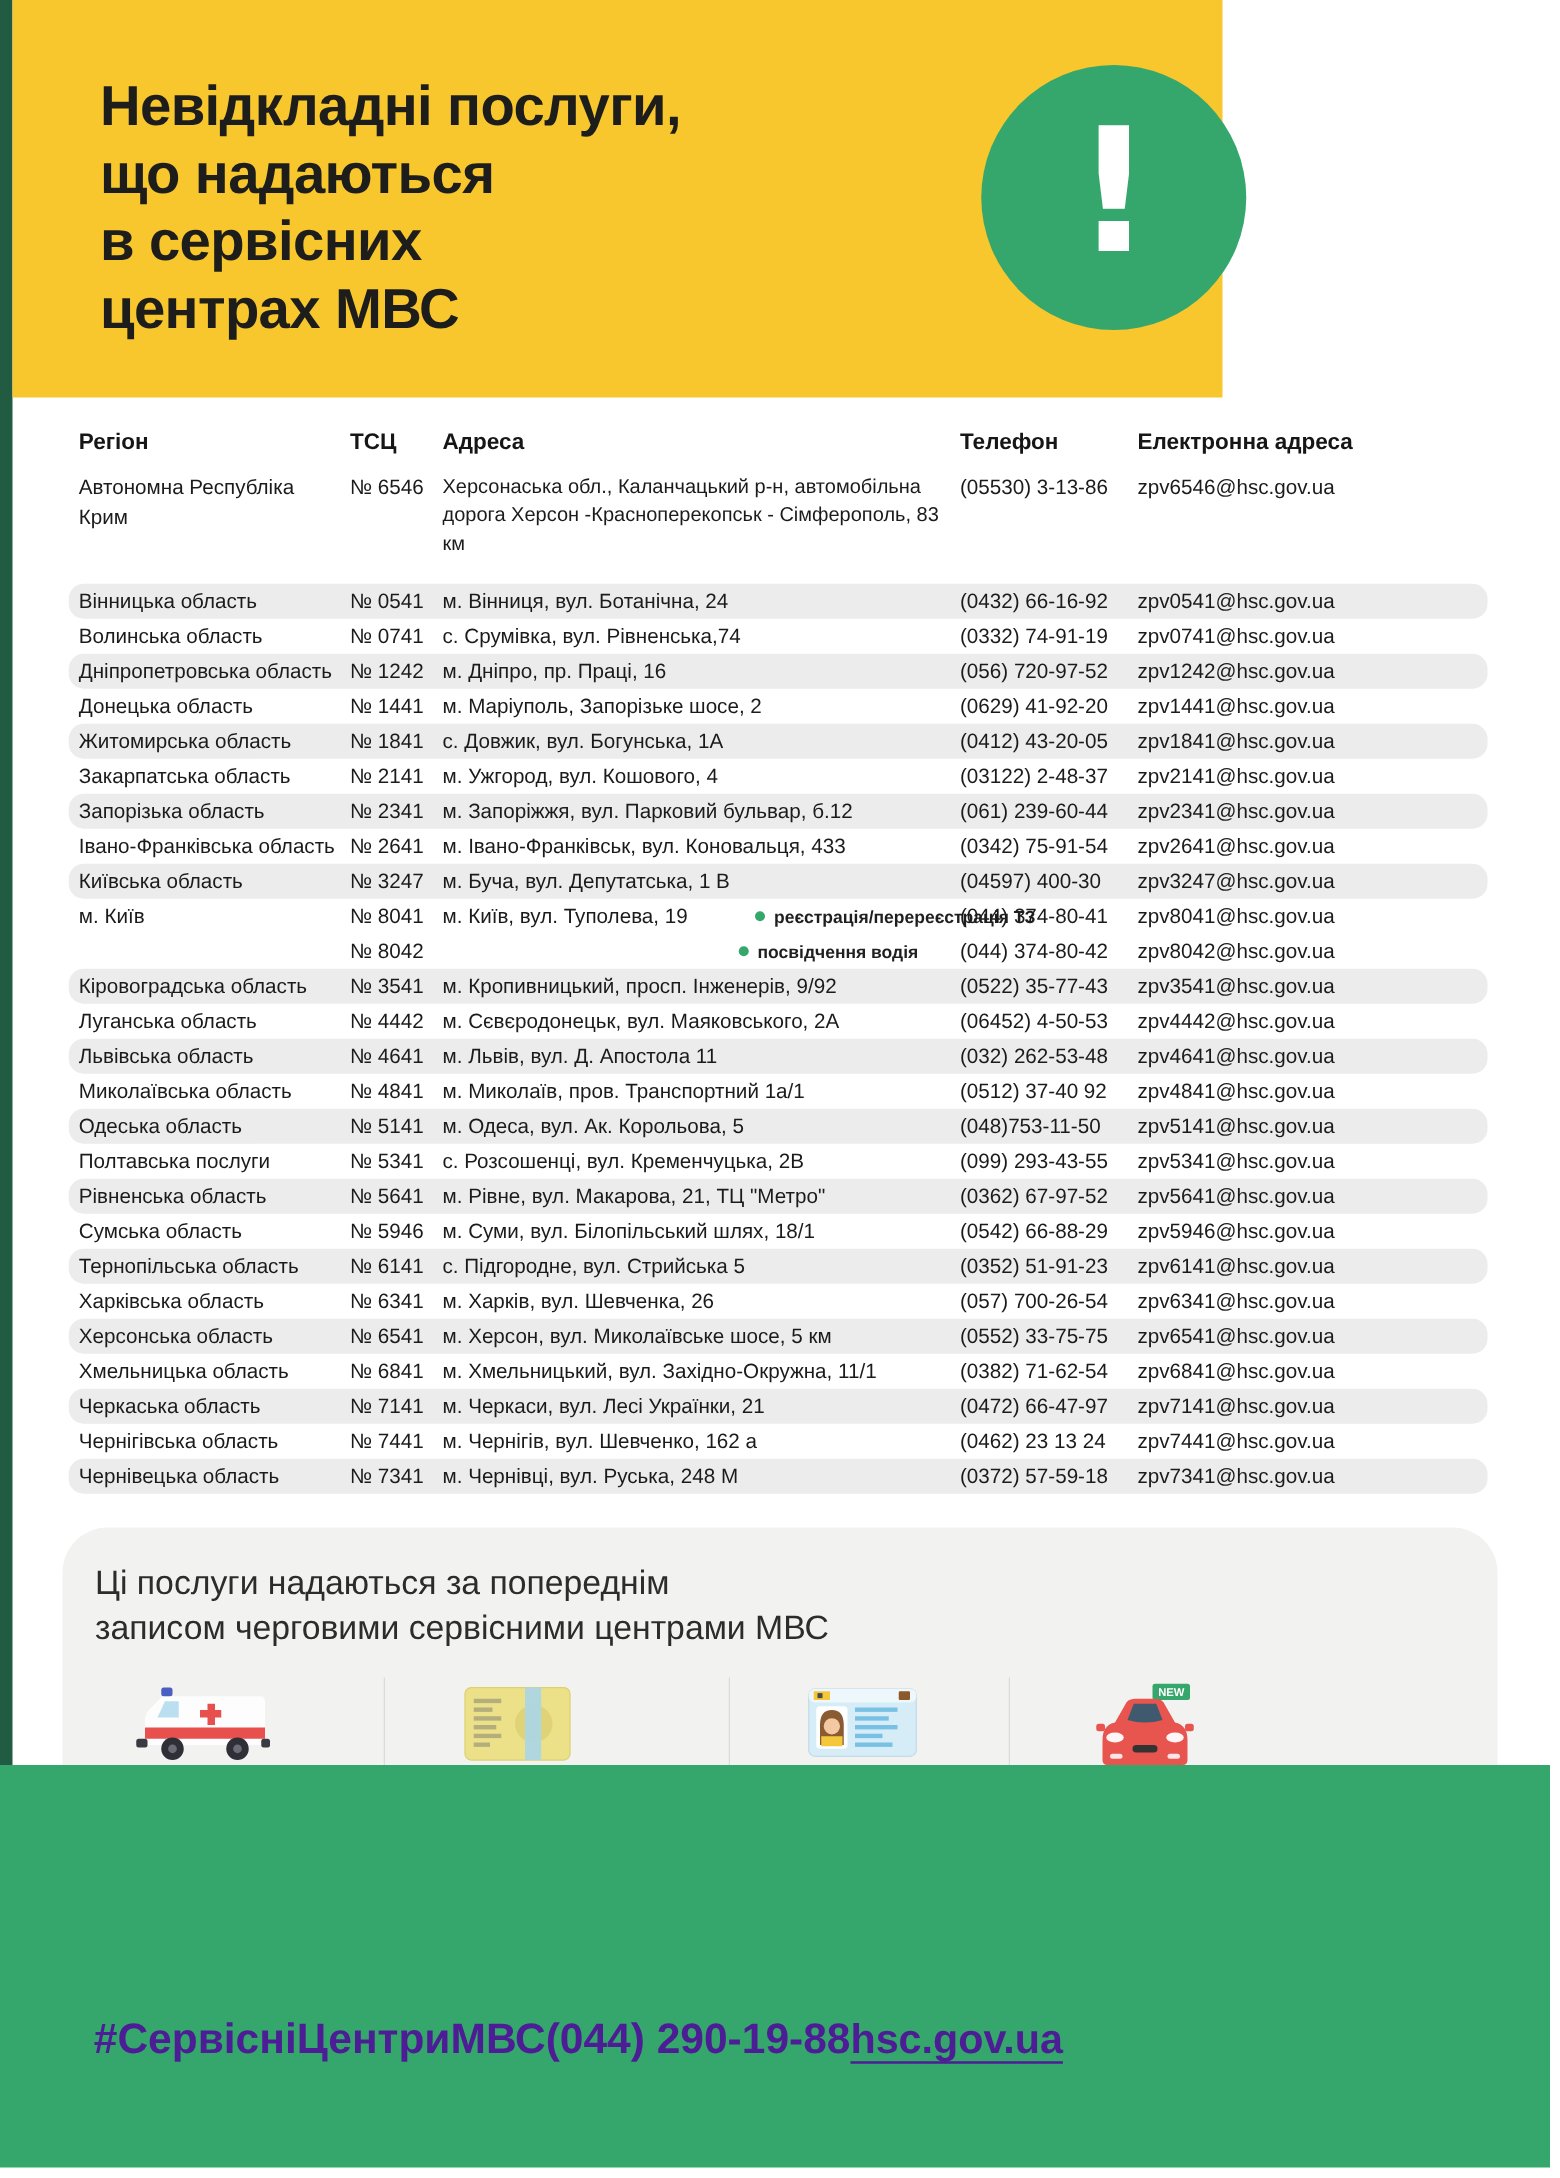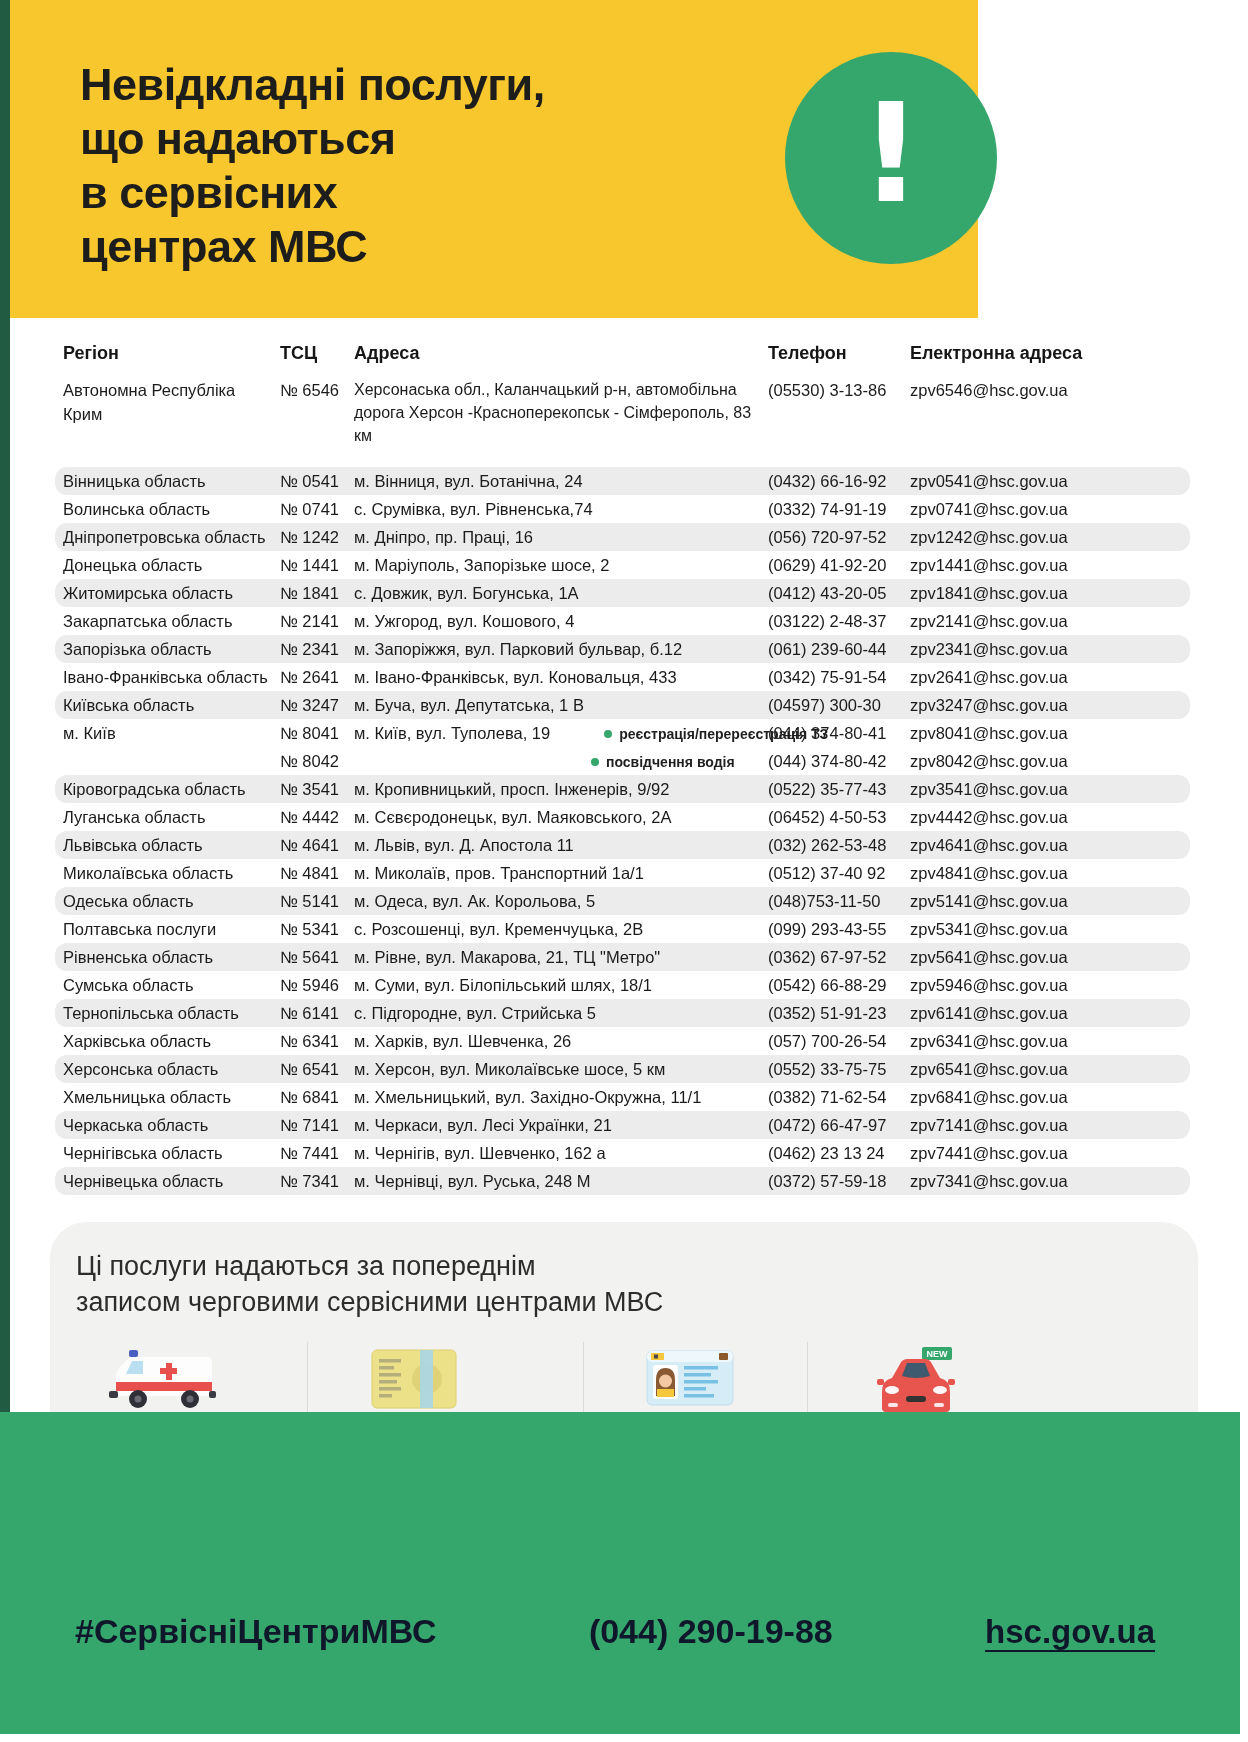--- a/index.html
+++ b/index.html
@@ -50,21 +50,21 @@
   .svc3{width:224px;padding-left:24px;border-left:1px solid #DBDBDB;}
   .svc4{flex:1;padding-left:24px;padding-right:22px;border-left:1px solid #DBDBDB;}
   .svc-icon{display:block;margin:4px 0 18px 28px;}
   .svc2 .svc-icon,.svc3 .svc-icon,.svc4 .svc-icon{margin-left:32px;}
   .svc-title{font-size:20.5px;line-height:25px;font-weight:700;color:#1d1d1d;white-space:pre-line;}
   .svc-body{margin-top:14px;font-size:18.5px;line-height:24px;color:#303030;}
 
   
   .footer{position:absolute;left:0;top:1412px;width:1240px;height:322px;background:#36A76C;}
   .footer-row{position:absolute;left:75px;right:85px;top:200px;display:flex;
-              justify-content:space-between;align-items:baseline;color:#0f172a;}
+              align-items:baseline;color:#4c1d95;}
   .f-hash{font-size:34px;font-weight:700;}
   .f-phone{font-size:34px;font-weight:700;}
   .f-site{font-size:33px;font-weight:700;text-decoration:underline;
           text-decoration-thickness:2px;text-underline-offset:7px;}
 </style>
 </head>
 <body>
 
 <div class="page">
 
@@ -150,21 +150,21 @@
           <div class="c-region">Івано-Франківська область</div>
           <div class="c-tsc">№ 2641</div>
           <div class="c-addr">м. Івано-Франківськ, вул. Коновальця, 433</div>
           <div class="c-phone">(0342) 75-91-54</div>
           <div class="c-email">zpv2641@hsc.gov.ua</div>
         </div>
         <div class="t-row striped">
           <div class="c-region">Київська область</div>
           <div class="c-tsc">№ 3247</div>
           <div class="c-addr">м. Буча, вул. Депутатська, 1 В</div>
-          <div class="c-phone">(04597) 300-30</div>
+          <div class="c-phone">(04597) 400-30</div>
           <div class="c-email">zpv3247@hsc.gov.ua</div>
         </div>
         <div class="t-row dualline">
           <div class="c-region">м. Київ</div>
           <div class="c-tsc">№ 8041</div>
           <div class="c-addr"><span>м. Київ, вул. Туполева, 19</span><span class="note"><i class="dot"></i>реєстрація/перереєстрація ТЗ</span></div>
           <div class="c-phone">(044) 374-80-41</div>
           <div class="c-email">zpv8041@hsc.gov.ua</div>
         </div>
         <div class="t-row dualline">

